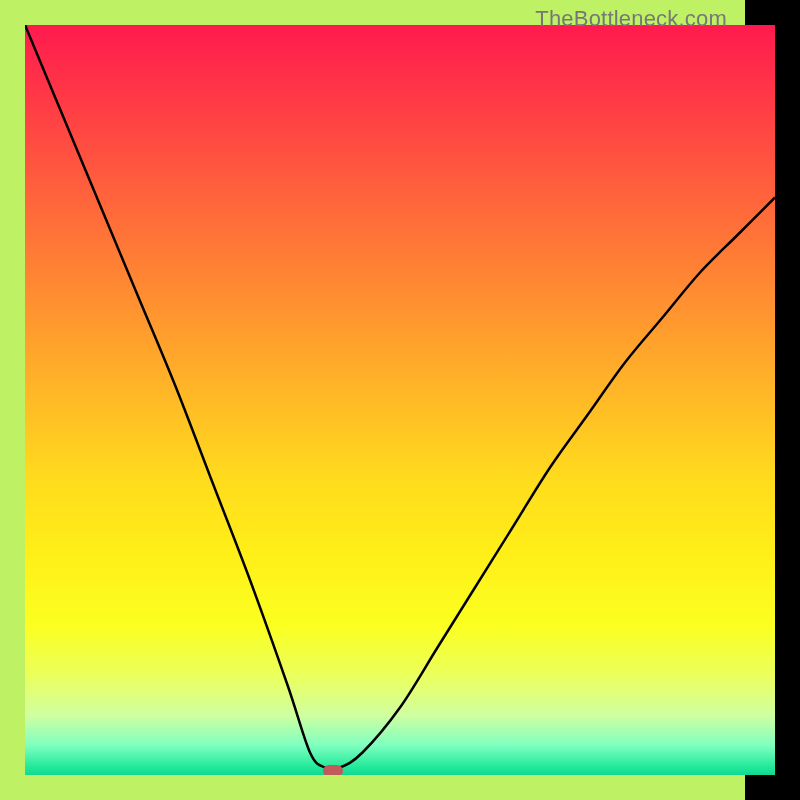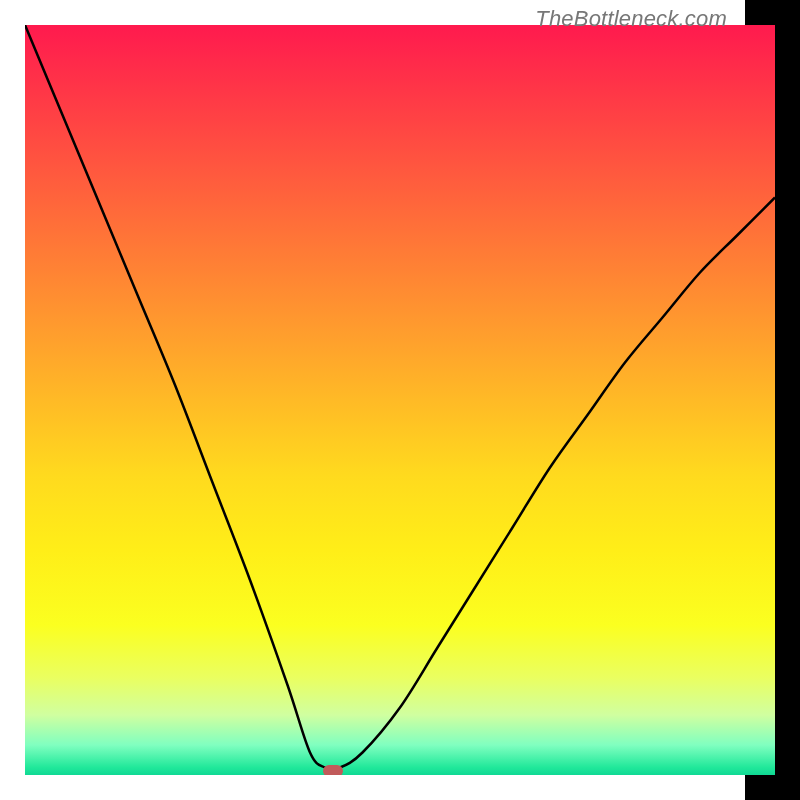--- a/index.html
+++ b/index.html
@@ -7,23 +7,22 @@
     padding: 0;
     background: #000;
     width: 800px;
     height: 800px;
     overflow: hidden;
     font-family: Arial, Helvetica, sans-serif;
   }
   .outer {
     width: 745px;
     height: 800px;
-    background: #ffffff;
+    background: #bef264;
     position: relative;
-    font-style: italic;
   }
   .watermark {
     position: absolute;
     top: 6px;
     right: 18px;
     color: #777;
     font-size: 22px;
     font-weight: 500;
     letter-spacing: 0.2px;
     z-index: 10;

